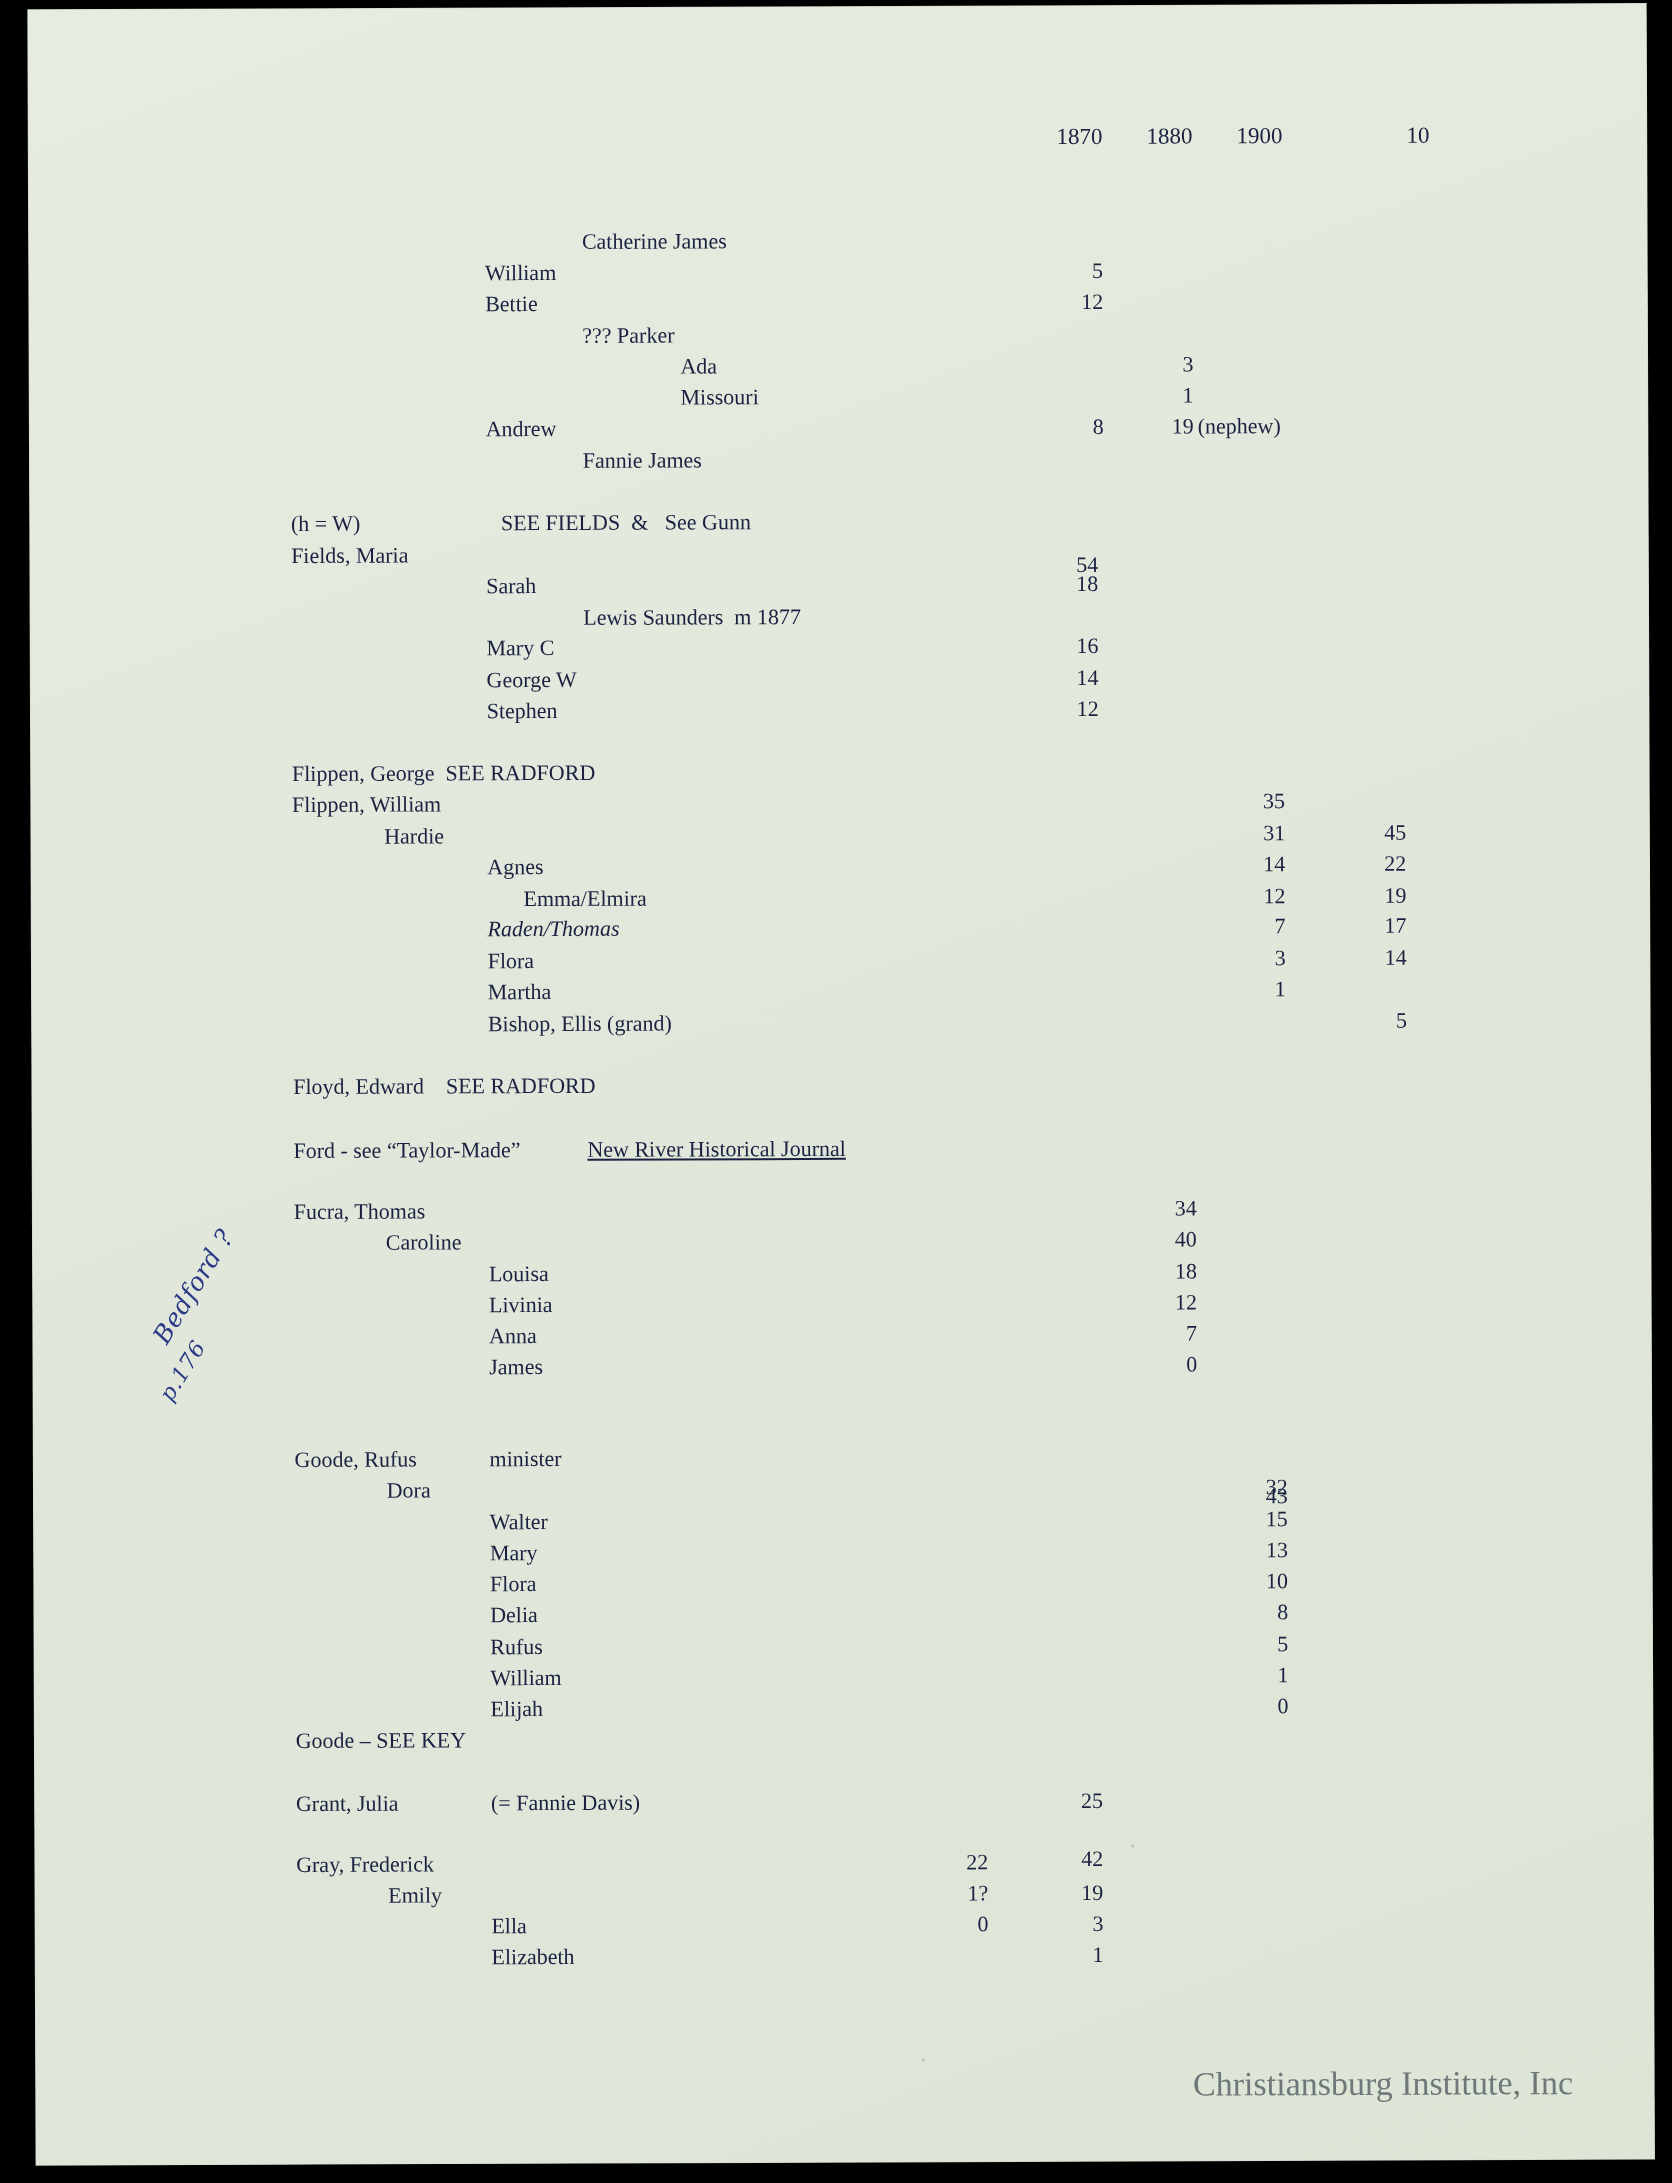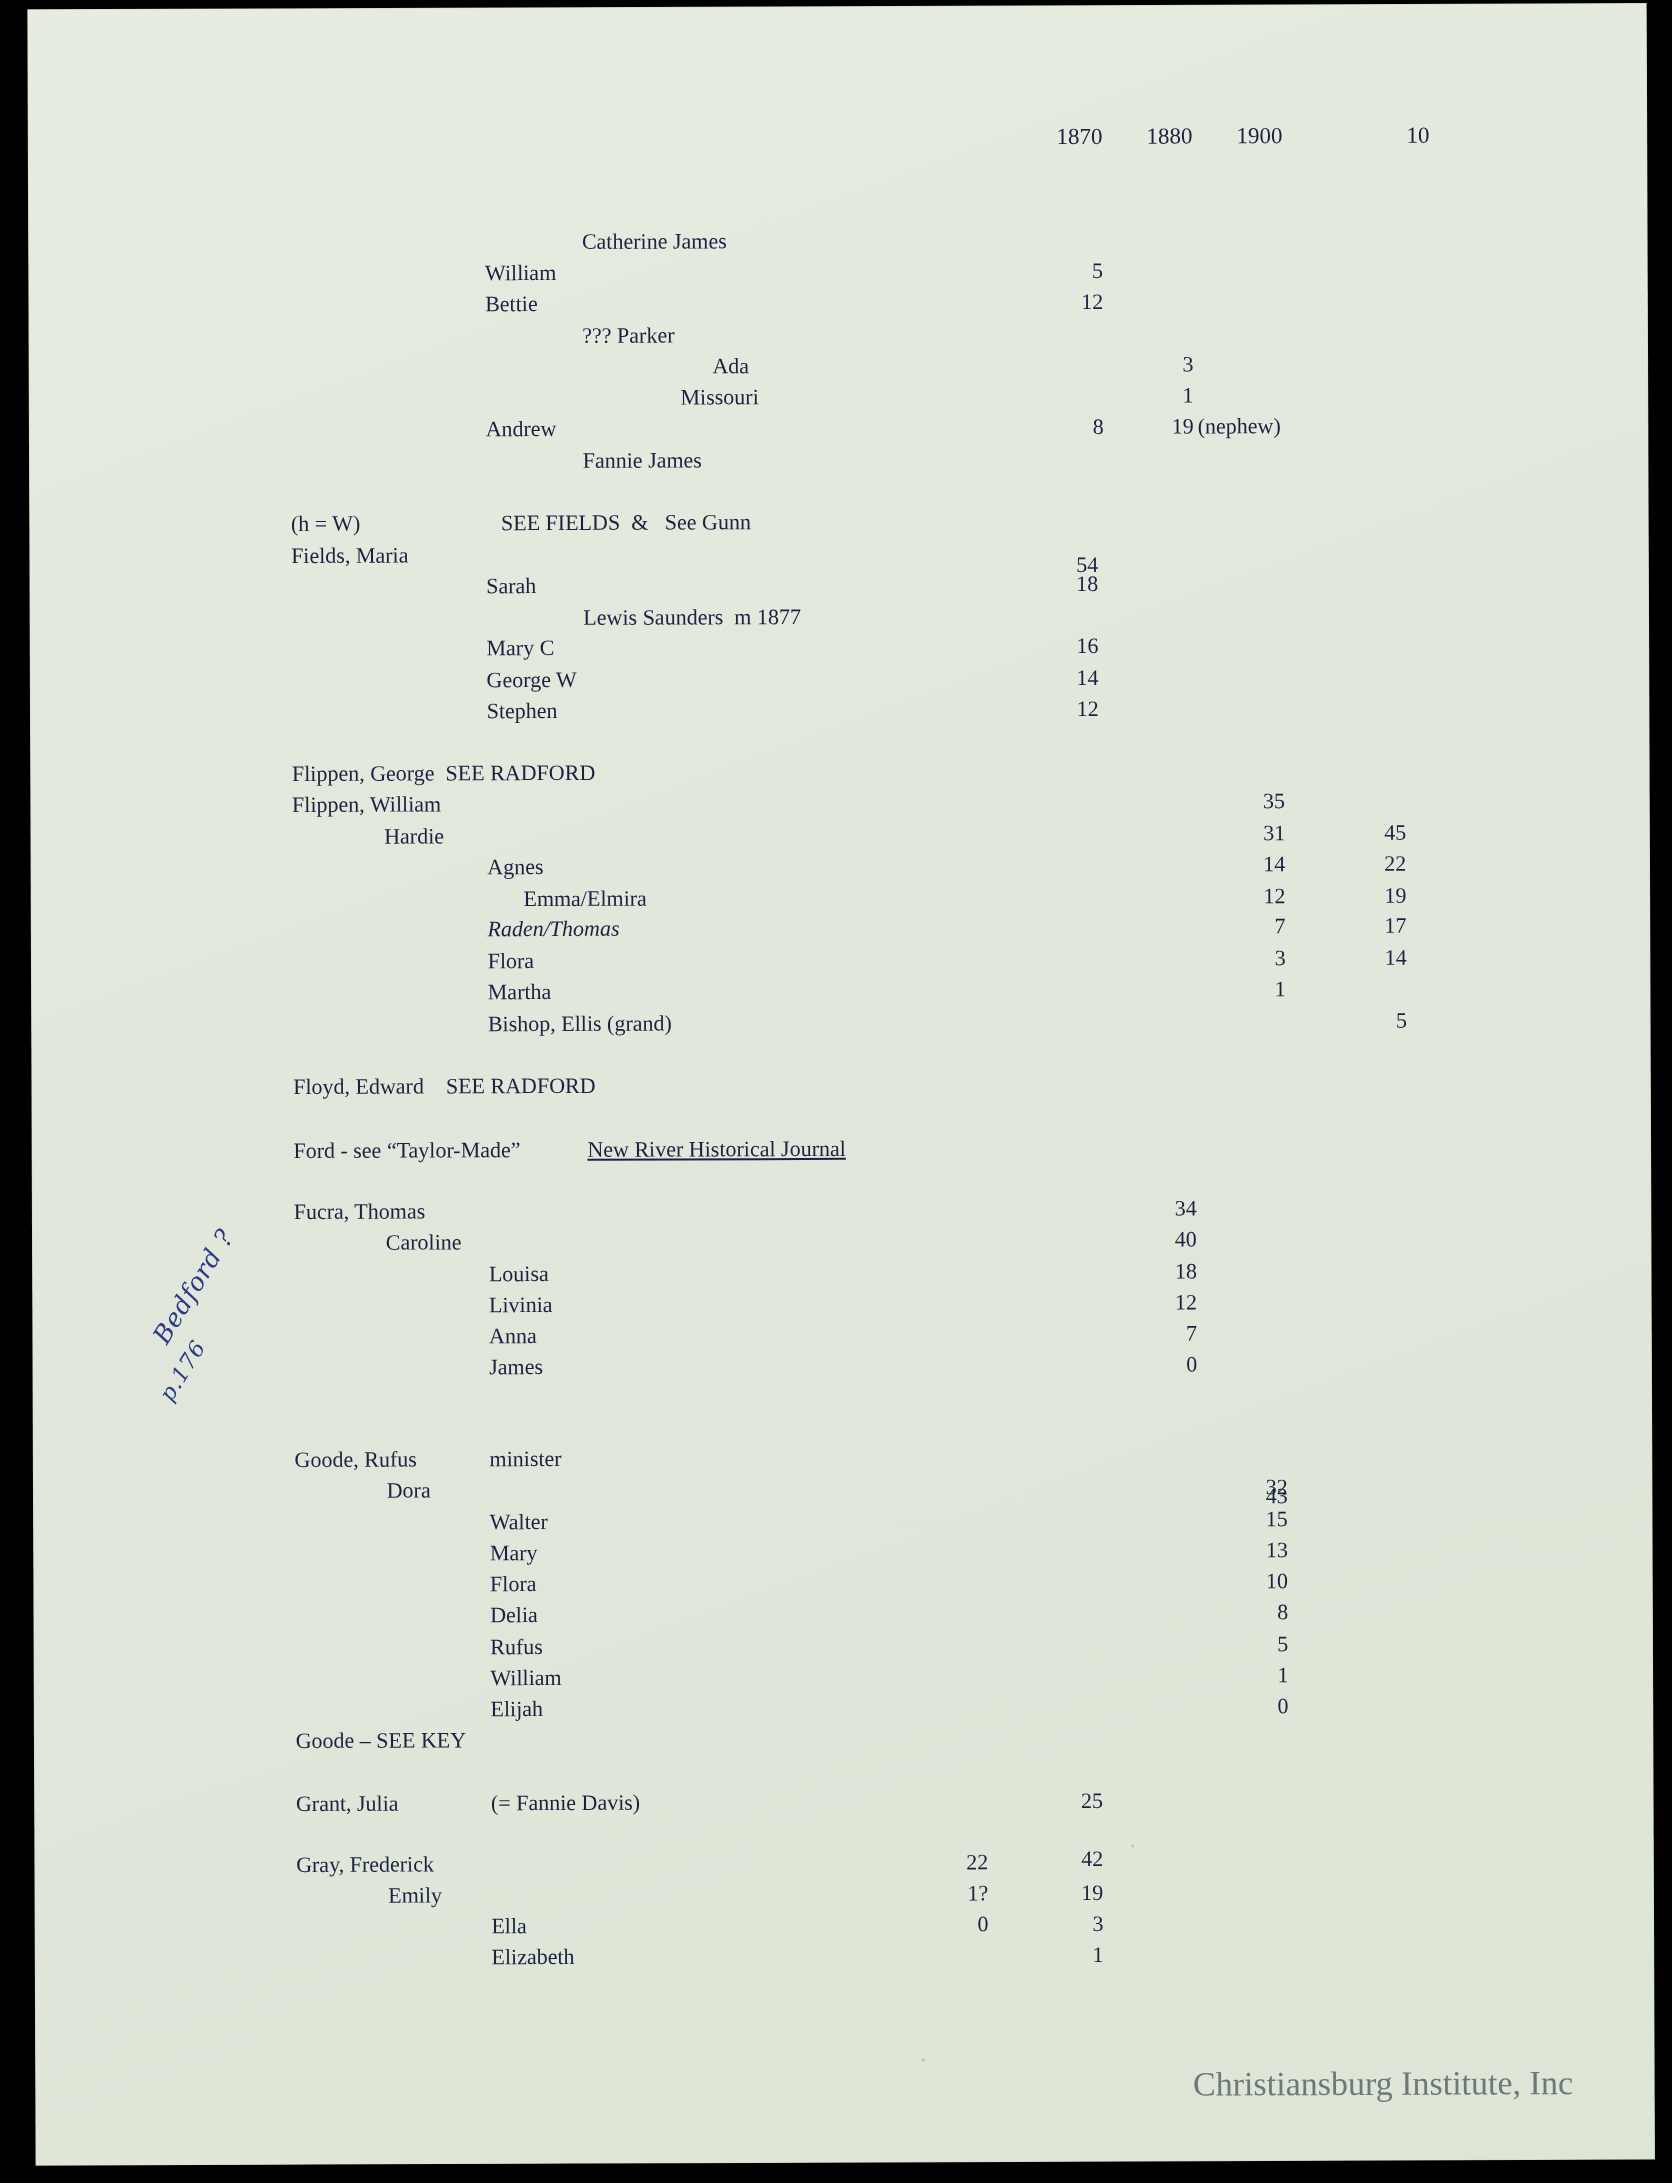--- a/index.html
+++ b/index.html
@@ -117,21 +117,21 @@
     <div class="t" style="left:553px; top:221px;">Catherine James</div>
 
     <div class="t" style="left:456px; top:252px;">William</div>
     <div class="num c1870" style="left:986px; top:252px;">5</div>
 
     <div class="t" style="left:456px; top:283px;">Bettie</div>
     <div class="num c1870" style="left:986px; top:283px;">12</div>
 
     <div class="t" style="left:553px; top:315px;">??? Parker</div>
 
-    <div class="t" style="left:651px; top:346px;margin-left:32px;">Ada</div>
+    <div class="t" style="left:651px; top:346px;">Ada</div>
     <div class="num c1880" style="left:1076px; top:346px;">3</div>
 
     <div class="t" style="left:651px; top:377px;">Missouri</div>
     <div class="num c1880" style="left:1076px; top:377px;">1</div>
 
     <div class="t" style="left:456px; top:408px;">Andrew</div>
     <div class="num c1870" style="left:986px; top:408px;">8</div>
     <div class="num c1880" style="left:1076px; top:408px;">19</div>
     <div class="t" style="left:1168px; top:408px;">(nephew)</div>
 

